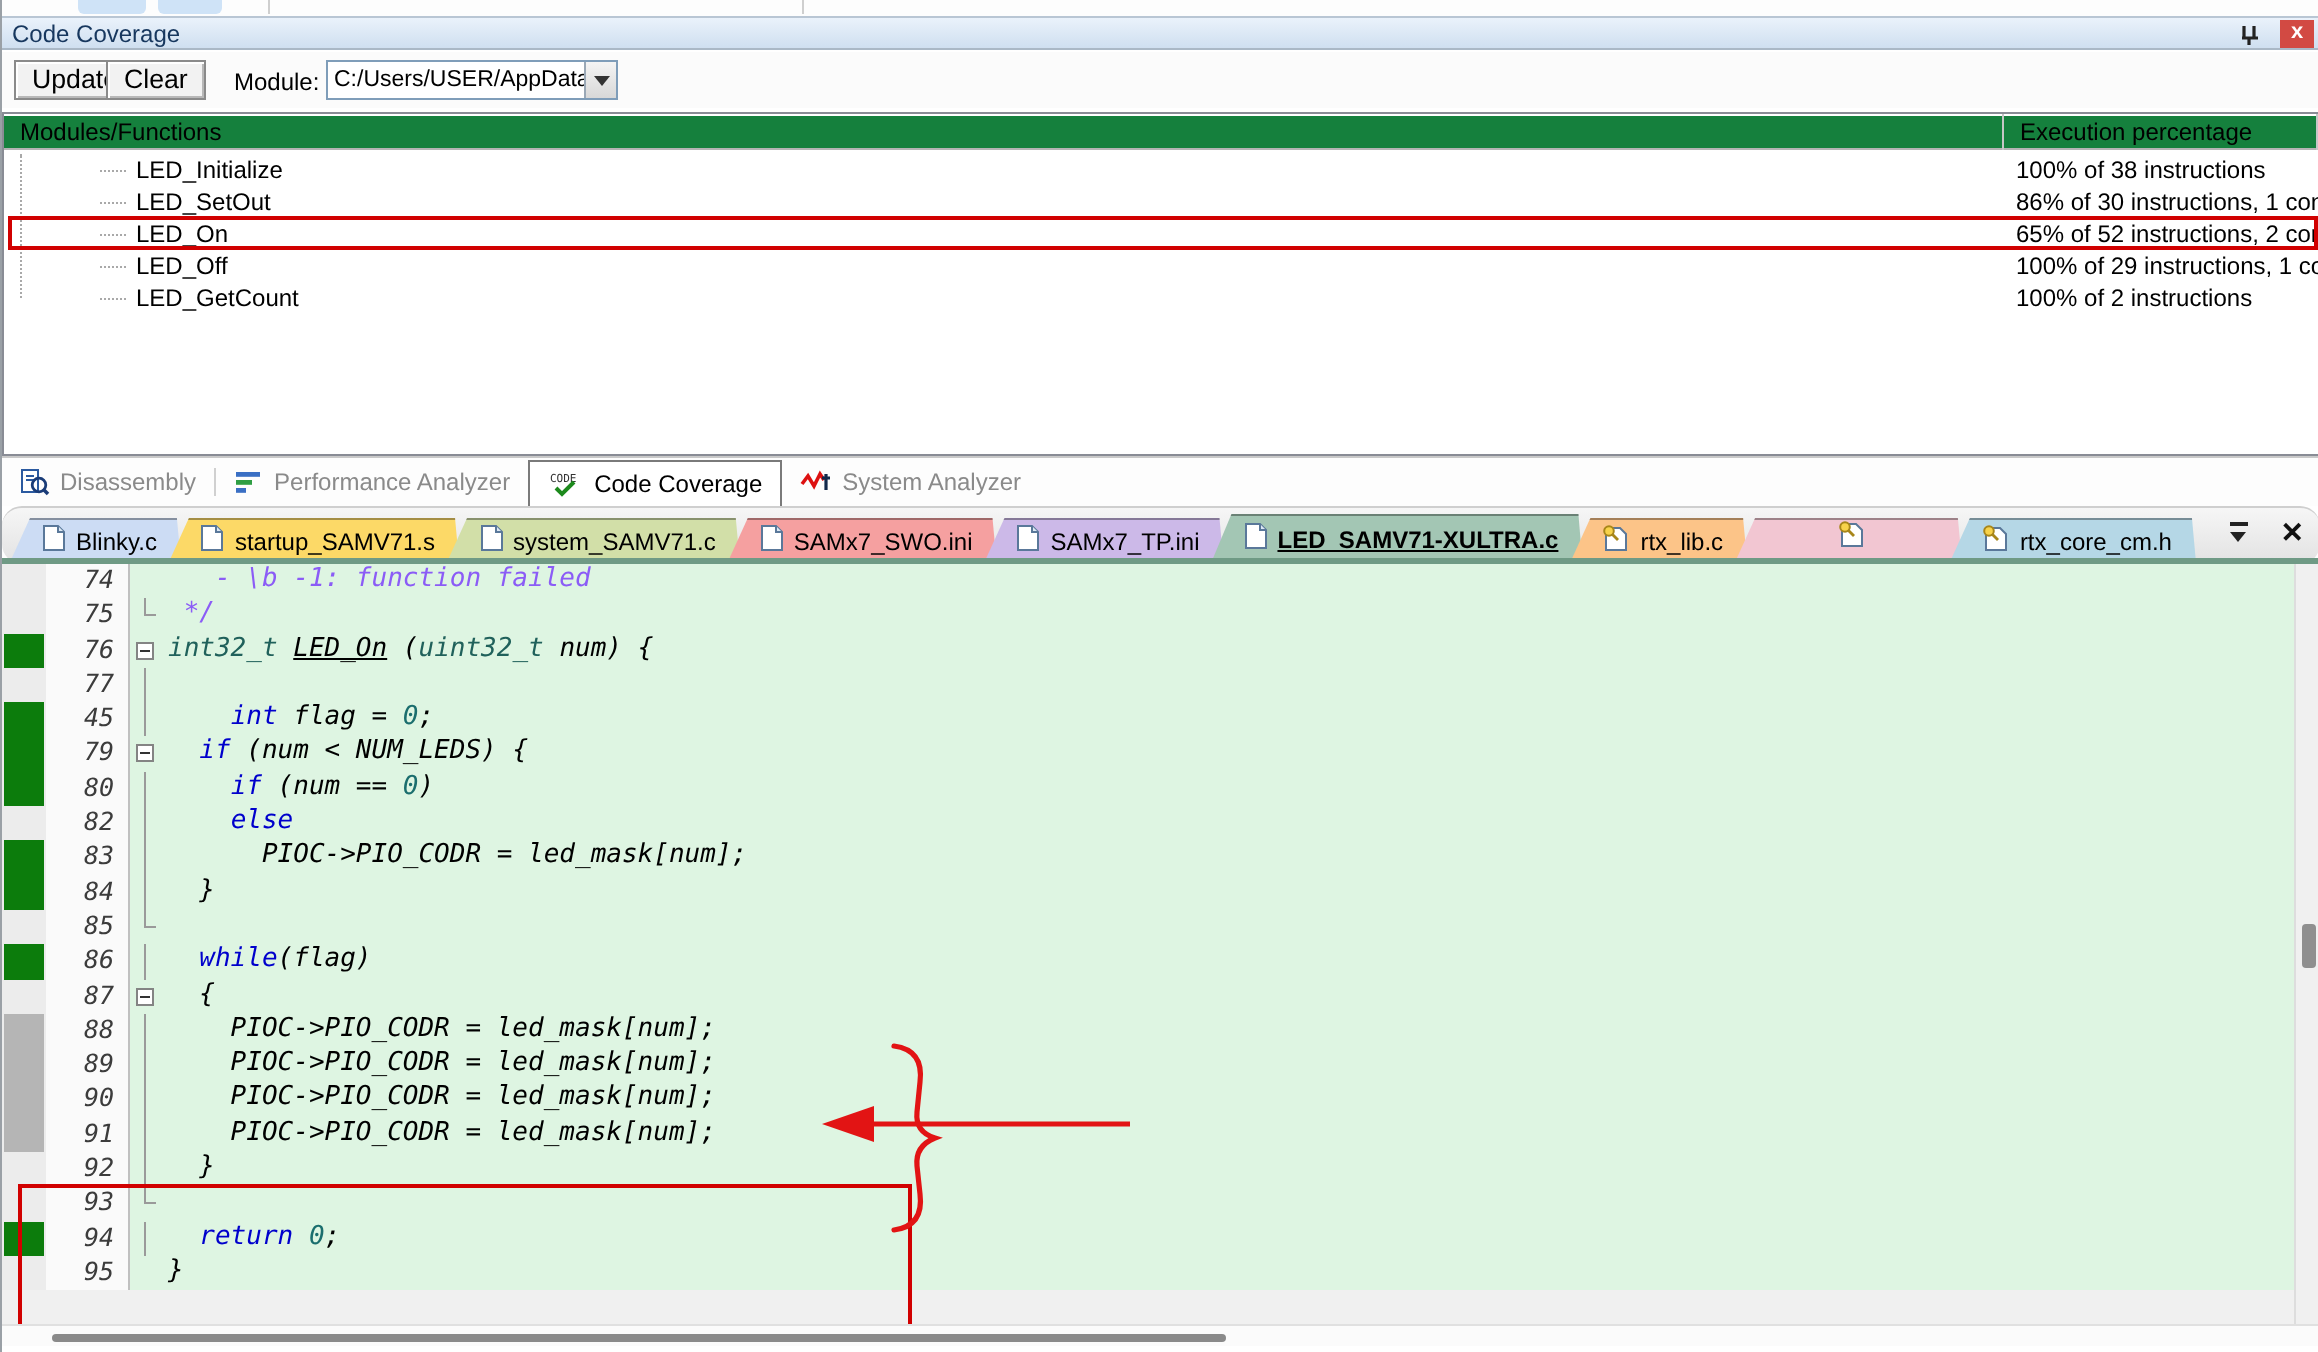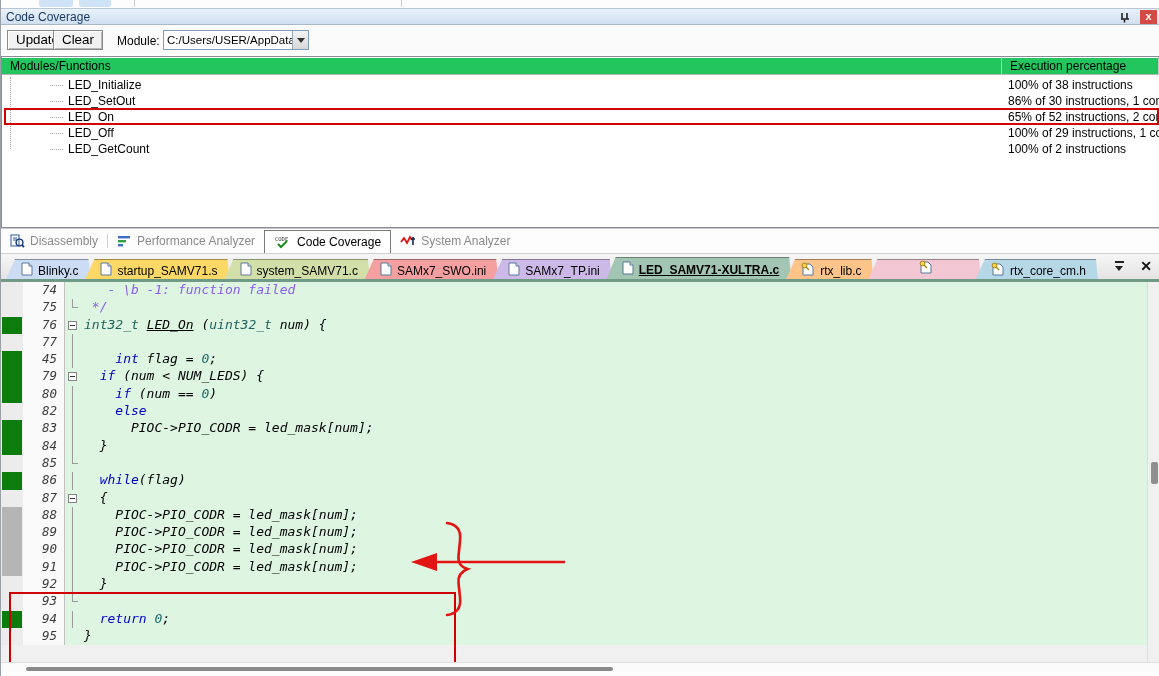--- a/index.html
+++ b/index.html
@@ -28,21 +28,21 @@
     padding:0 8px; cursor:pointer; }
   .module-label { position:absolute; top:8px; left:116px; }
   .combo { position:absolute; left:162px; top:4px; width:146px; height:20px; background:#fff;
     border:1px solid #7f9db9; display:flex; align-items:center; }
   .combo .val { flex:1; padding:0 3px; white-space:nowrap; overflow:hidden; font-size:11.5px; }
   .combo .arrow-btn { width:16px; height:18px; background:linear-gradient(#f4f4f4,#d8d8d8);
     border-left:1px solid #9aa8b6; display:flex; align-items:center; justify-content:center; cursor:pointer; }
   .combo .arrow-btn:after { content:""; border:4px solid transparent; border-top:5px solid #333; margin-top:4px; }
 
   .cov-table { position:absolute; left:0; top:56px; width:1159px; height:172px; border:1px solid #898c95; background:#fff; }
-  .cov-head { display:flex; height:18px; background:#22c55e; }
+  .cov-head { display:flex; height:18px; background:#15803d; }
   .cov-head .hc { border-right:1px solid #c6c6c6; box-shadow:inset 0 1px 0 #fff, inset 0 -1px 0 #b4b4b4;
     padding:2px 0 0 8px; height:18px; }
   .hc1 { width:1000px; } .hc2 { width:157px; }
   .cov-rows { position:relative;padding-left:40px; }
   .cov-row { display:flex; height:16px; align-items:center; cursor:default; }
   .cov-row .tree { width:16px; height:16px; position:relative; margin-left:8px; }
   .cov-row .tree:before { content:""; position:absolute; left:0; top:8px; width:13px; border-top:1px dotted #a9a9a9; }
   .tree-vline { position:absolute; left:8px; top:0; height:72px; border-left:1px dotted #a9a9a9; }
   .cov-row .fname { flex:1; padding-left:2px; }
   .cov-row .pct { width:157px; padding-left:6px; white-space:nowrap; overflow:hidden; }
@@ -51,21 +51,21 @@
   
   .dock-tabs { position:absolute; left:0; top:228px; width:1159px; height:25px; background:#fdfdfd;
     border-top:1px solid #c9c9c9; display:flex; align-items:stretch; }
   .dock-tab { display:flex; align-items:center; gap:5px; padding:0 9px; color:#8a8a8a; cursor:pointer; }
   .dock-tab.active { background:#fff; border:1px solid #7a7a7a; border-bottom:none; color:#000; margin-top:1px; }
   .dock-sep { width:1px; background:#d0d0d0; margin:5px 0; }
   .dock-tab svg { display:block; }
 
   
   .ed-tabstrip { position:absolute; left:0; top:253px; width:1159px; height:29px;
-    background:linear-gradient(#f6f6f6,#e2e2e2); border-top:1px solid #cfcfcf; }
+    background:linear-gradient(#f6f6f6,#e2e2e2); border-top:1px solid #cfcfcf;border-radius:10px; }
   .ed-tabs { position:absolute; left:10px; top:3px; display:flex; align-items:flex-end; height:24px; }
   .ed-tab { height:22px; display:flex; align-items:center; gap:5px; padding:0 12px 0 16px;
     clip-path:polygon(10px 0, calc(100% - 2px) 0, 100% 100%, 0 100%);
     margin-left:-6px; font-size:12px; cursor:pointer; white-space:nowrap; border-top:1px solid rgba(0,0,0,.35); }
   .ed-tab.active { height:24px; font-weight:bold; }
   .ed-tab.active .lbl { text-decoration:underline; }
   .tab-underbar { position:absolute; left:0; bottom:0; width:1159px; height:3px; background:#6f9a85; }
   .strip-icons { position:absolute; right:8px; top:6px; display:flex; gap:14px; align-items:center; }
   .tablist-icon { width:12px; height:12px; position:relative; cursor:pointer; }
   .tablist-icon:before { content:""; position:absolute; left:1px; top:1px; width:9px; border-top:2px solid #222; }

